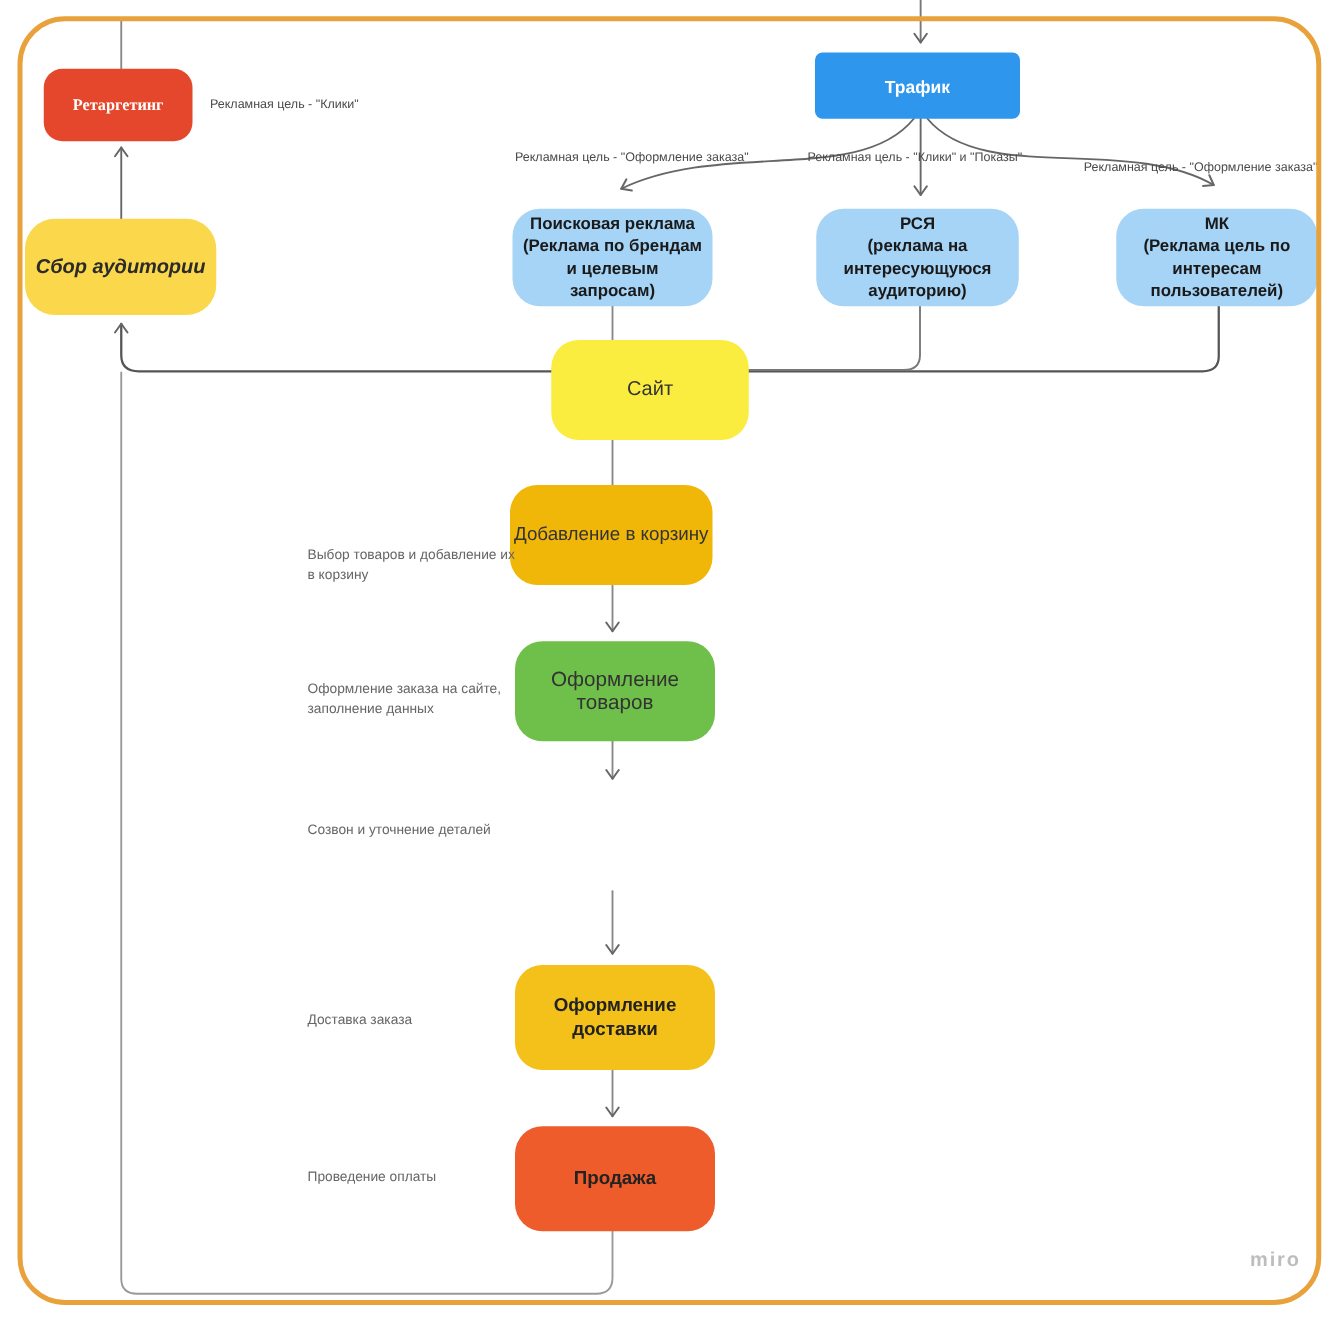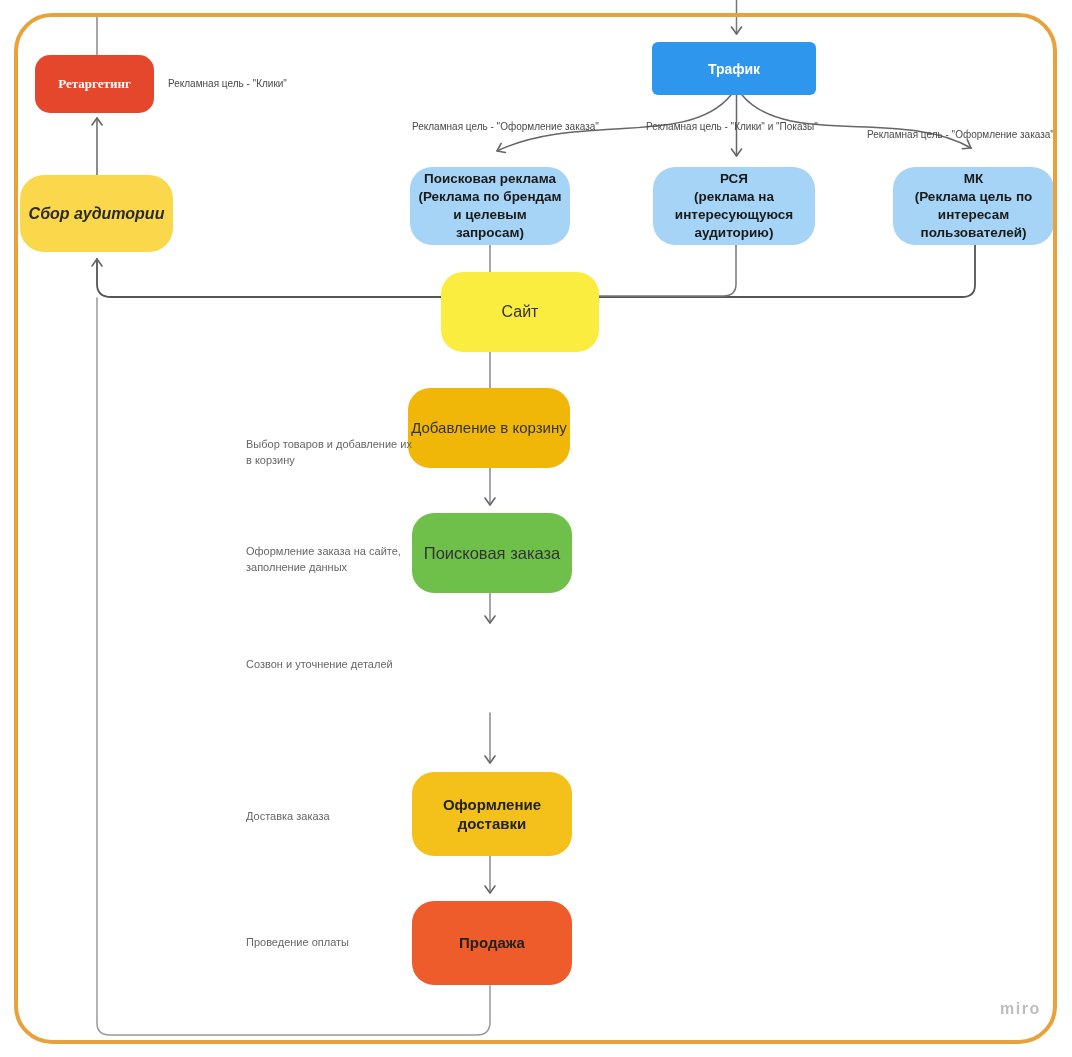--- a/index.html
+++ b/index.html
@@ -65,21 +65,21 @@
 пользователей)</div>
 
   <div class="node n-bold" style="left: 35px; top: 55px; width: 119px; height: 58px; border-radius: 15px; font-size: 13px; background: rgb(229, 71, 45); color: rgb(255, 255, 255); font-family: Liberation Serif, serif;">Ретаргетинг</div>
 
   <div class="node n-bold" style="left: 20px; top: 175px; width: 153px; height: 77px; border-radius: 24px; font-size: 16px; background: rgb(251, 215, 75); color: rgb(43, 43, 43); font-style: italic;">Сбор аудитории</div>
 
   <div class="node" style="left: 412px; top: 272px; width: 158px; height: 80px; font-size: 16px; background: rgb(250, 237, 63); color: rgb(51, 51, 51); margin-left: 29px;">Сайт</div>
 
   <div class="node" style="left: 408px; top: 388px; width: 162px; height: 80px; font-size: 15px; background: rgb(240, 182, 8); color: rgb(51, 51, 51);">Добавление в корзину</div>
 
-  <div class="node" style="left: 412px; top: 513px; width: 160px; height: 80px; font-size: 16.5px; background: rgb(111, 192, 74); color: rgb(51, 51, 51);">Поисковая заказа</div>
+  <div class="node" style="left: 412px; top: 513px; width: 160px; height: 80px; font-size: 16.5px; background: rgb(111, 192, 74); color: rgb(51, 51, 51);">Оформление товаров</div>
 
 
   <div class="node n-bold" style="left: 412px; top: 772px; width: 160px; height: 84px; font-size: 15px; line-height: 19px; background: rgb(243, 193, 25); color: rgb(34, 34, 34);">Оформление
 доставки</div>
 
   <div class="node n-bold" style="left: 412px; top: 901px; width: 160px; height: 84px; font-size: 15px; background: rgb(239, 92, 43); color: rgb(34, 34, 34);">Продажа</div>
 
   <div class="lbl" style="left:168px;top:78px;">Рекламная цель - "Клики"</div>
   <div class="lbl" style="left:412px;top:121px;">Рекламная цель - "Оформление заказа"</div>
   <div class="lbl" style="left:646px;top:121px;">Рекламная цель - "Клики" и "Показы"</div>

